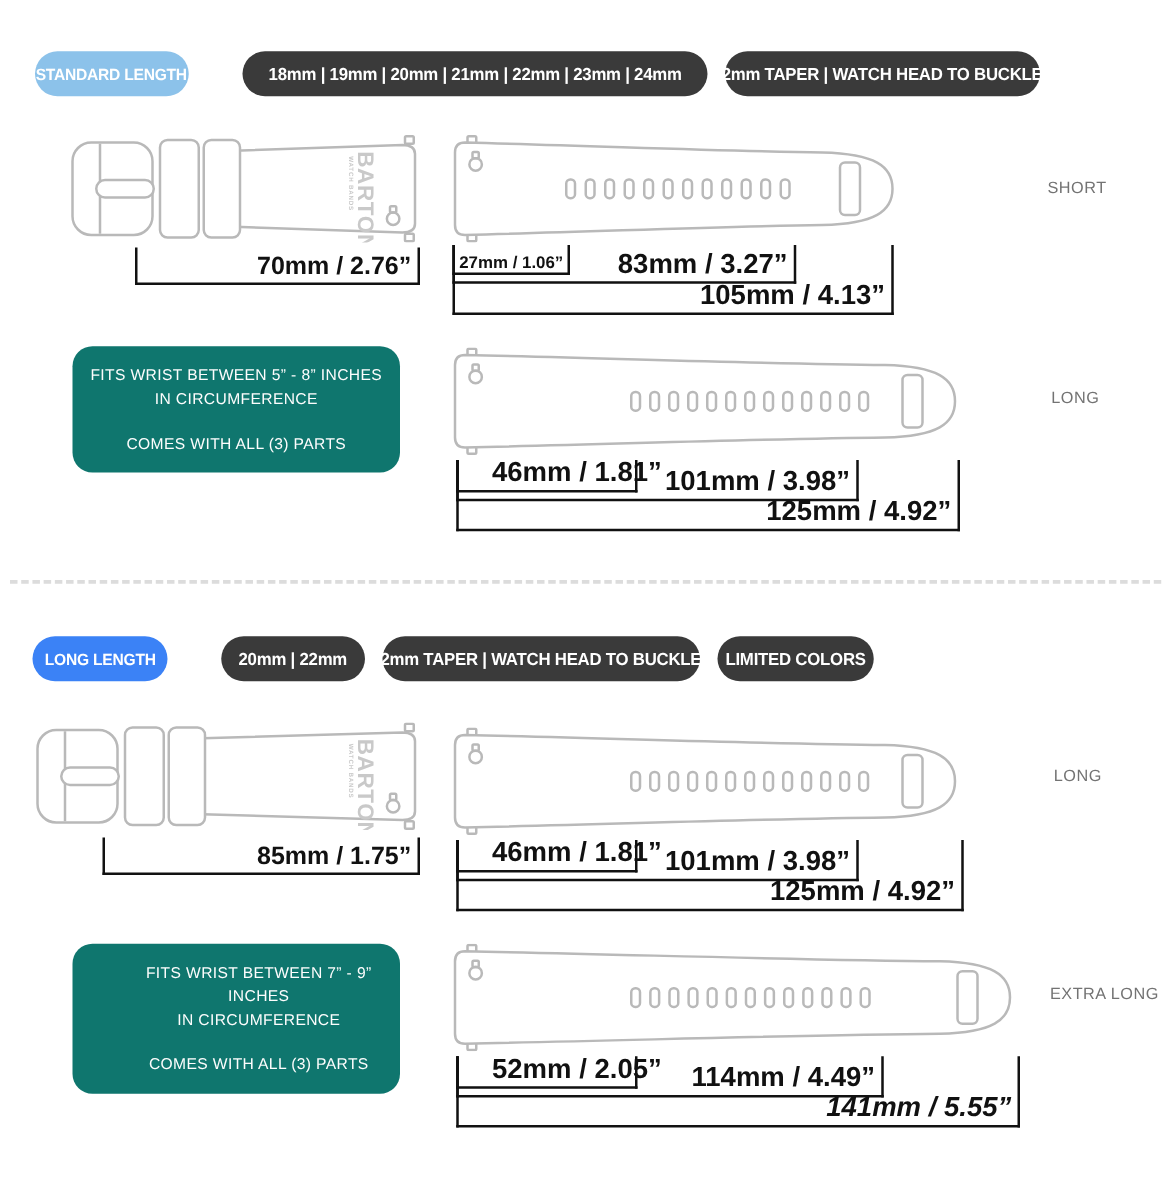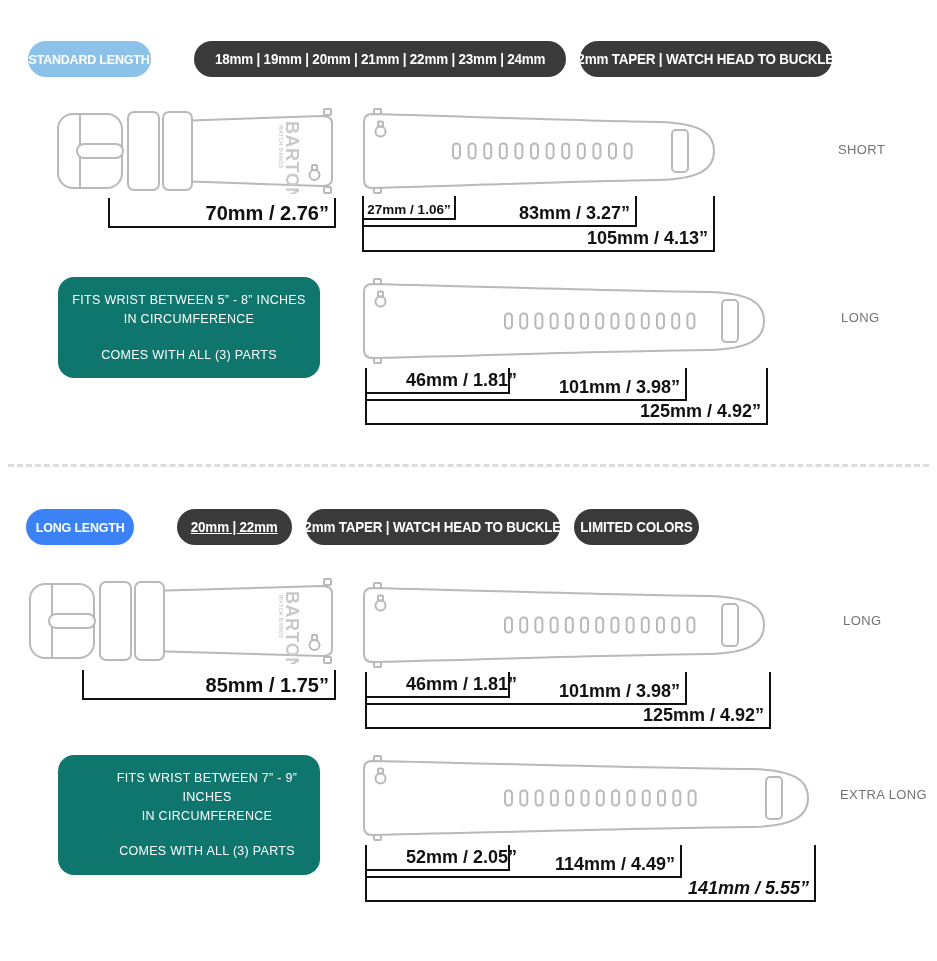--- a/index.html
+++ b/index.html
@@ -14,21 +14,21 @@
   .pill span{display:inline-block;transform:scaleX(0.96);}
 
   .label{position:absolute;font-size:13px;font-weight:normal;letter-spacing:0.4px;color:#737373;}
 
   .dim{position:absolute;border:2px solid #111;border-top:none;display:flex;align-items:flex-end;
        font-weight:bold;color:#111;box-sizing:border-box;}
   .dim.center{justify-content:center;}
   .dim.right{justify-content:flex-end;}
   .dim span{padding:0 5px 1px 5px;white-space:nowrap;}
   .dim.small{font-size:13.5px;}
-  .dim.large{font-size:18px;padding-left:48px;}
+  .dim.large{font-size:22px;padding-left:48px;}
   .dim.xlarge{font-size:20px;}
 
   .infobox{position:absolute;width:262px;background:#0f766e;border-radius:16px;color:#fdfdfd;
            text-align:center;font-size:12.5px;letter-spacing:0.3px;padding:14px 8px;
            box-sizing:border-box;line-height:1.5;}
   .infobox .gap{height:17px;}
 
   .divider{position:absolute;left:8px;right:8px;height:0;border-top:3px dashed #dcdcdc;}
 
   .draw{position:absolute;}
@@ -155,21 +155,21 @@
   </div>
   <div class="dim right large" style="left:365px;top:368px;width:403px;height:57px;">
     <span>125mm / 4.92”</span>
   </div>
 
   <div class="divider" style="top:464px;"></div>
 
   <div class="pill accent" style="left: 26px; top: 509px; width: 108px; background: #3b82f6;">
     <span>LONG LENGTH</span>
   </div>
-  <div class="pill dark" style="left: 149px; top: 509px; width: 115px; background: rgb(58, 58, 58); text-decoration: underline;">
+  <div class="pill dark" style="left: 149px; top: 509px; width: 115px; background: rgb(58, 58, 58);">
     <span>20mm | 22mm</span>
   </div>
   <div class="pill dark" style="left: 278px; top: 509px; width: 254px; background: rgb(58, 58, 58);">
     <span>2mm TAPER | WATCH HEAD TO BUCKLE</span>
   </div>
   <div class="pill dark" style="left: 546px; top: 509px; width: 125px; background: rgb(58, 58, 58);">
     <span>LIMITED COLORS</span>
   </div>
 
   <div class="draw" style="left:28px;top:578px;">
@@ -267,20 +267,20 @@
           <rect x="330.6" y="35.5" width="7" height="15" rx="3.2"></rect>
         </g>
      <rect x="408" y="22" width="16" height="42" rx="4"></rect>
    </svg>
     </div>
   <div class="label" style="left:840px;top:787px;">EXTRA LONG</div>
 
   <div class="dim center large" style="left:365px;top:845px;width:145px;height:26px;">
     <span>52mm / 2.05”</span>
   </div>
-  <div class="dim right large" style="left:365px;top:845px;width:317px;height:33px;">
+  <div class="dim right large" style="left:365px;top:845px;width:342px;height:33px;">
     <span>114mm / 4.49”</span>
   </div>
   <div class="dim right large" style="left:365px;top:845px;width:451px;height:57px;font-style:italic;">
     <span>141mm / 5.55”</span>
   </div>
 
 </div>
 
 </body></html>

